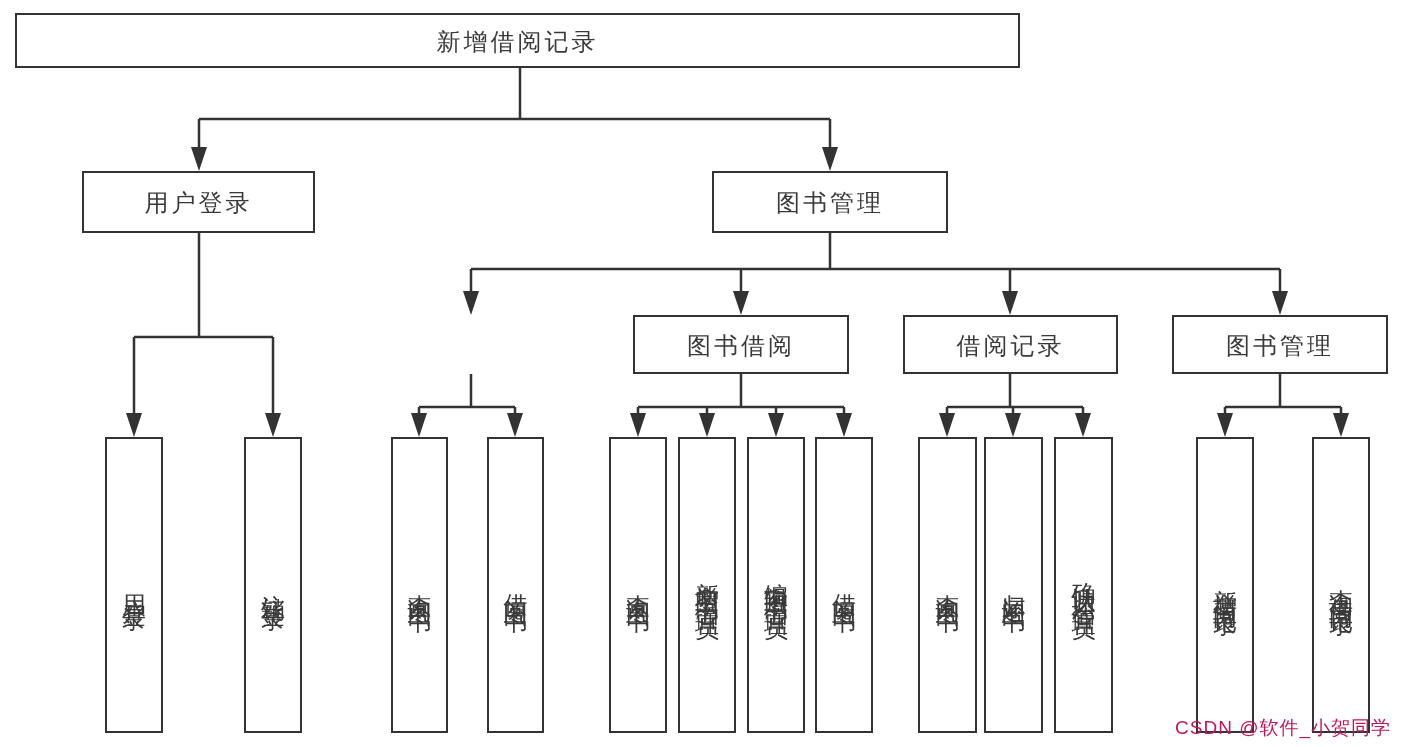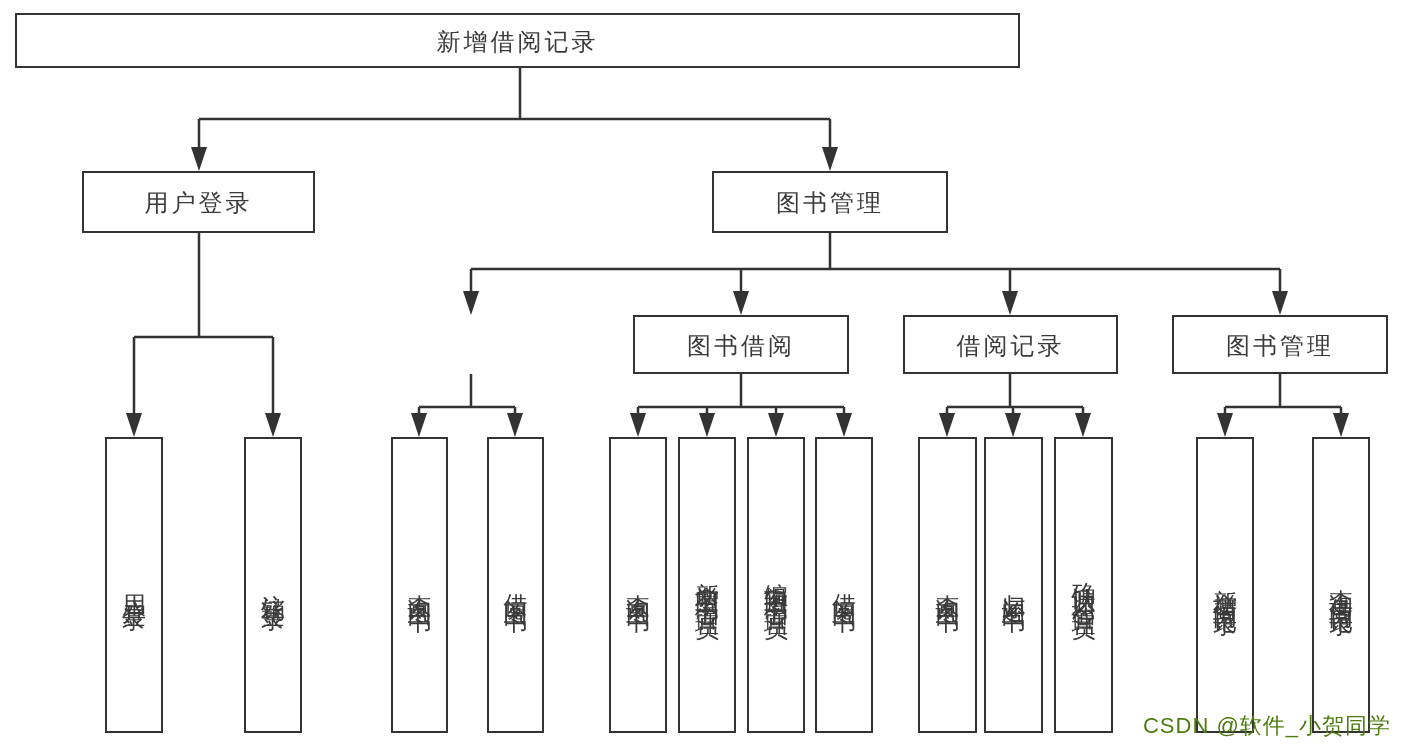--- a/index.html
+++ b/index.html
@@ -33,23 +33,23 @@
     writing-mode:vertical-rl;
     font-size:24px;
     letter-spacing:5px;
     line-height:1;
   }
   .watermark{
     position:absolute;
     right:14px;
     bottom:6px;
     z-index:5;
-    font-size:22px;
+    font-size:19px;
     letter-spacing:1px;
-    color:#4d7c0f;
+    color:#be185d;
     white-space:nowrap;
   }
 </style>
 </head>
 <body>
 
 <div id="stage">
 
   <svg id="connectors" width="1405" height="747" viewBox="0 0 1405 747">
     <g stroke="#333333" stroke-width="2.5" fill="none">

